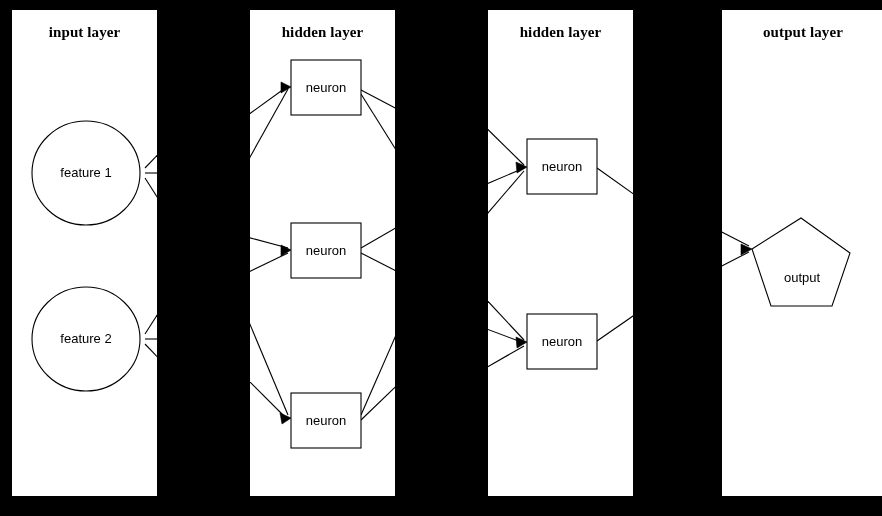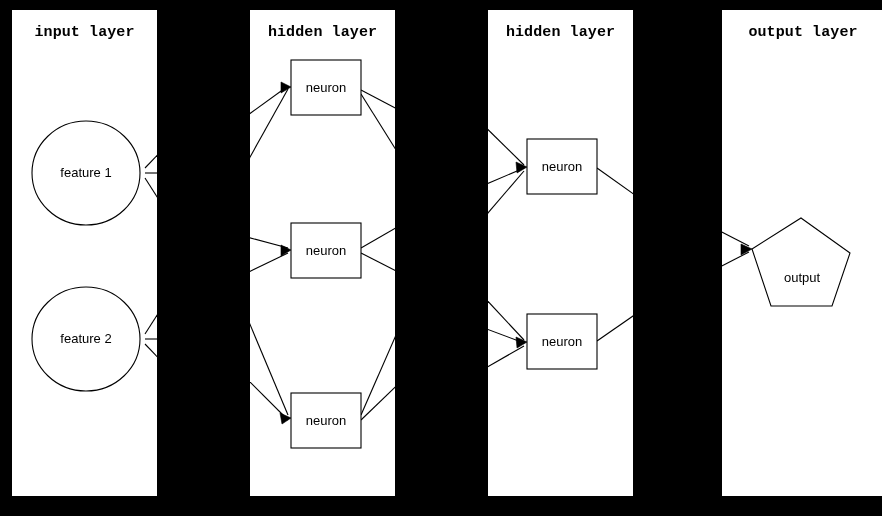--- a/index.html
+++ b/index.html
@@ -25,21 +25,21 @@
     position: absolute;
     background: #ffffff;
     overflow: hidden;
   }
   .panel-title {
     position: absolute;
     top: 14px;
     left: 0;
     width: 100%;
     text-align: center;
-    font-family: Liberation Mono, monospace;
+    font-family: Liberation Serif, serif;
     font-size: 15px;
     font-weight: bold;
     color: #000000;
     letter-spacing: 0.1px;
   }
   .panel-svg {
     position: absolute;
     left: 0;
     top: 0;
     display: block;

